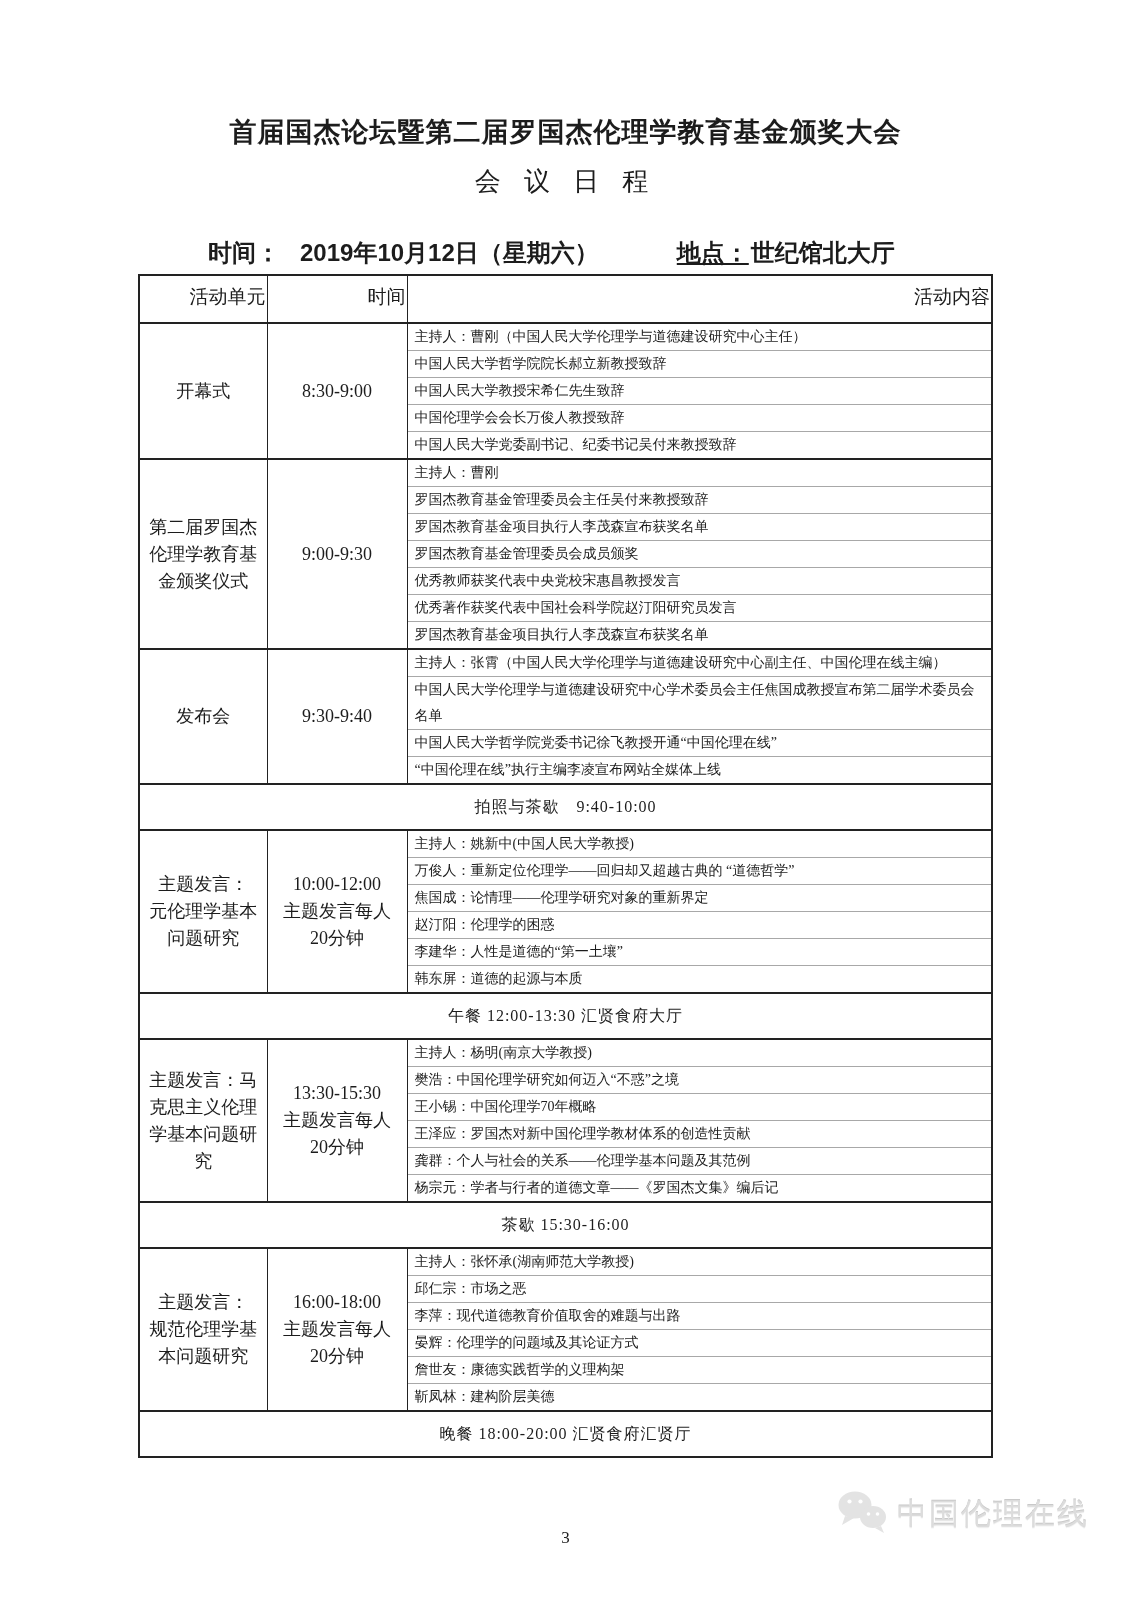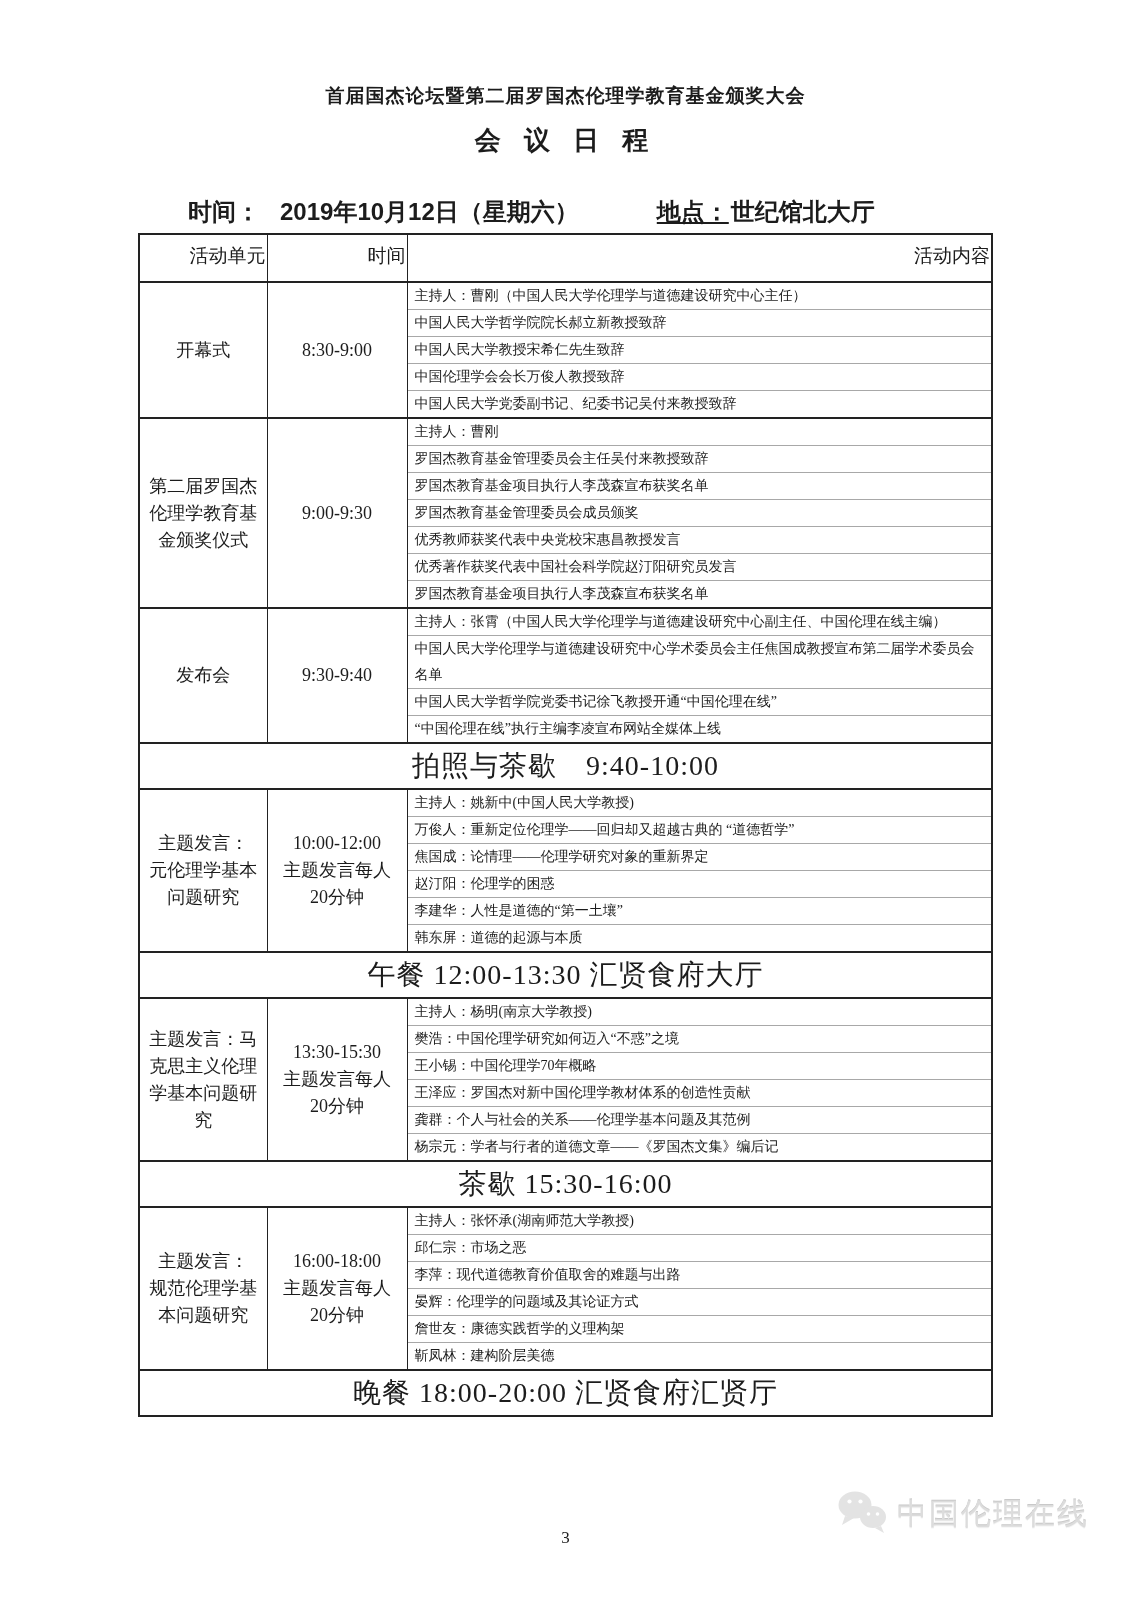--- a/index.html
+++ b/index.html
@@ -8,44 +8,44 @@
     position: relative;
     width: 1131px;
     height: 1600px;
     background: #ffffff;
     overflow: hidden;
     font-family: "Liberation Serif", "DejaVu Serif", serif;
     color: #1c1c1c;
   }
   .title {
     margin: 0;
-    padding-top: 83px;
+    padding-top: 114px;
     text-align: center;
     font-family: "Liberation Sans", "DejaVu Sans", sans-serif;
     font-weight: bold;
-    font-size: 19px;
+    font-size: 27px;
     letter-spacing: 1px;
   }
   .subtitle {
     margin: 14px 0 0 0;
     text-align: center;
     font-family: "Liberation Sans", "DejaVu Sans", sans-serif;
-    font-weight: bold;
+    font-weight: normal;
     font-size: 26px;
     letter-spacing: 8px;
   }
   .info-line {
     width: 855px;
     margin: 38px auto 5px auto;
     font-family: "Liberation Sans", "DejaVu Sans", sans-serif;
     font-weight: bold;
     font-size: 24px;
     white-space: nowrap;
   }
-  .info-time-label { margin-left: 50px; }
+  .info-time-label { margin-left: 70px; }
   .info-time-value { margin-left: 20px; }
   .info-place-label { margin-left: 78px; text-decoration: underline; }
   .info-place-value { margin-left: 2px; }
 
   table.schedule {
     width: 855px;
     margin: 0 auto;
     border-collapse: collapse;
     table-layout: fixed;
     border: 2px solid #222222;
@@ -78,21 +78,21 @@
     padding: 0 4px 0 7px;
     vertical-align: middle;
     border-top: 1px solid #a8a8a8;
     border-bottom: 1px solid #a8a8a8;
     border-left: 1px solid #222222;
     border-right: none;
   }
   tr.sec-first td.content { border-top: 2px solid #222222; }
   td.break {
     text-align: center;
-    font-size: 28px;
+    font-size: 16px;
     height: 46px;
     vertical-align: middle;
     border: 2px solid #222222;
     letter-spacing: 1px;
   }
   .page-number {
     position: absolute;
     top: 1528px;
     left: 0;
     width: 100%;

